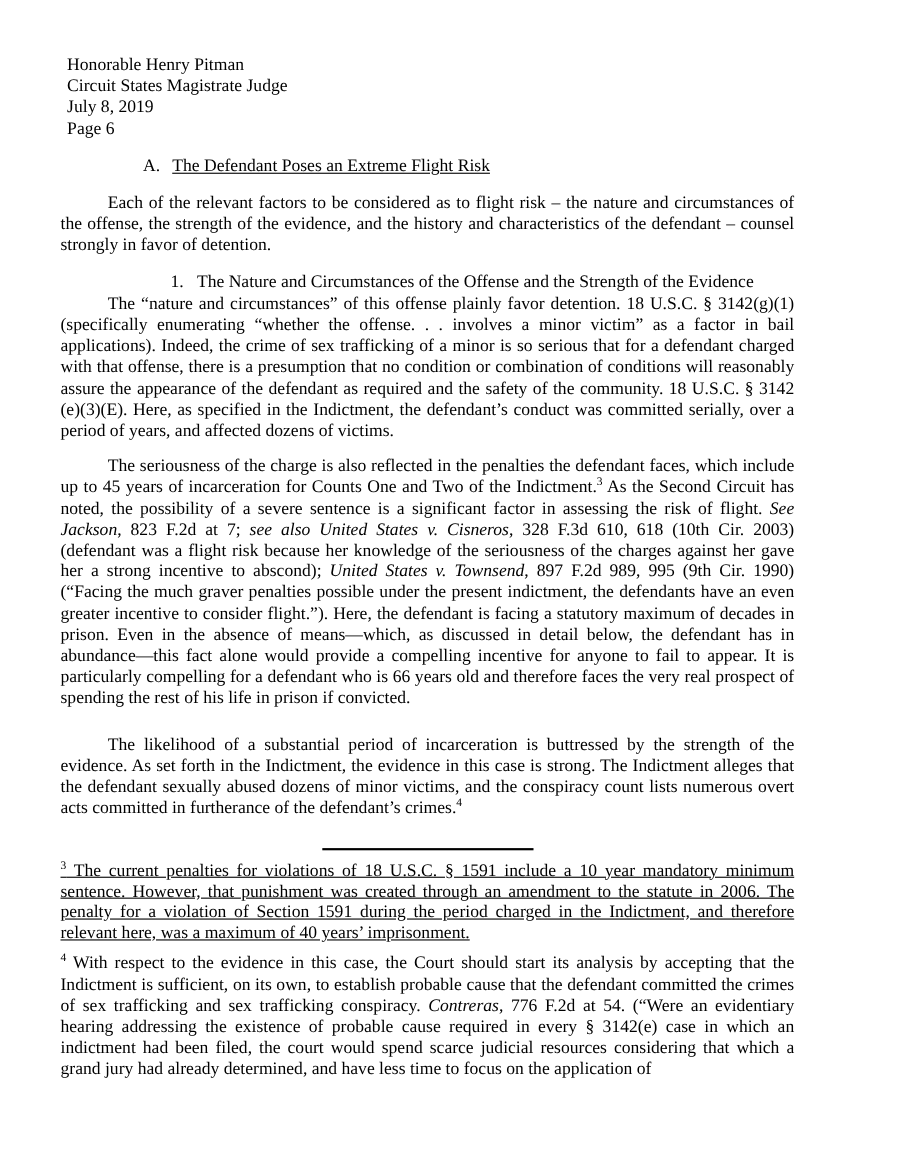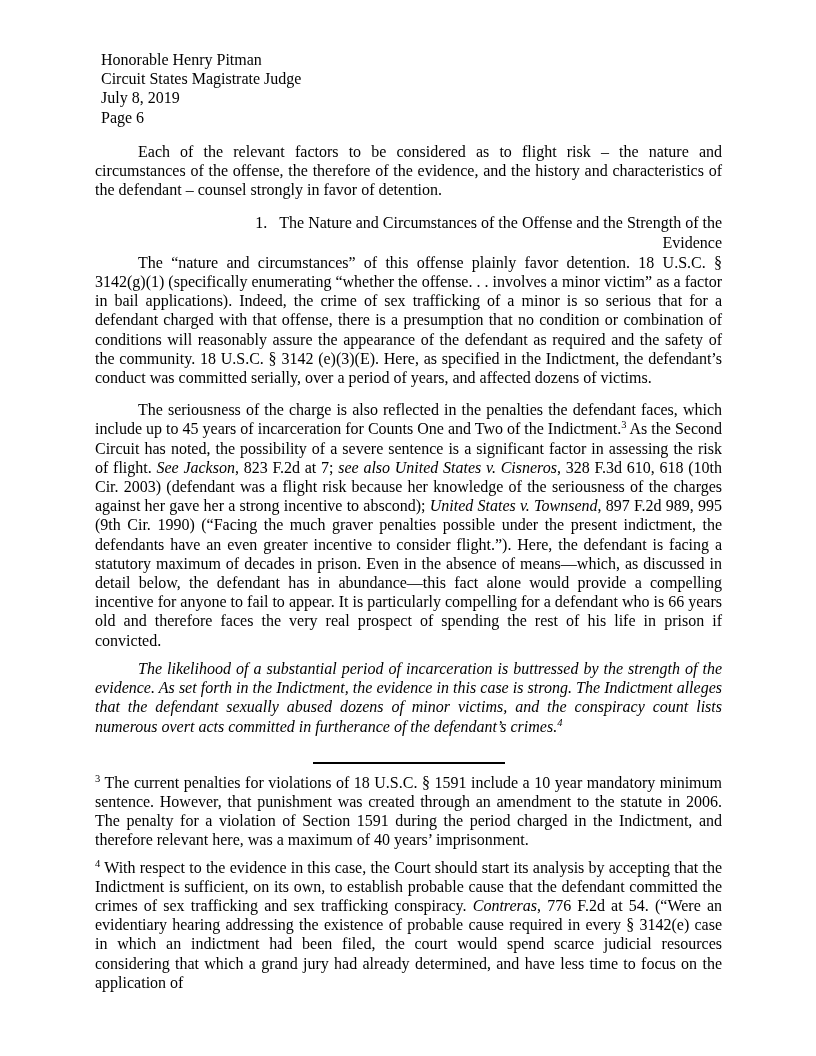--- a/index.html
+++ b/index.html
@@ -5,21 +5,21 @@
   html, body {
     margin: 0;
     padding: 0;
     background: #ffffff;
   }
   .page {
     position: relative;
     width: 816px;
     height: 1056px;
     box-sizing: border-box;
-    padding: 50px 94px 0 95px;
+    padding: 50px 94px 0 55px;
     background: #ffffff;
     color: #000000;
     font-family: "Liberation Serif", serif;
     font-size: 16px;
     line-height: 19.2px;
     overflow: hidden;
   }
   .letterhead {
     margin-left: 6px;
   }
@@ -33,68 +33,70 @@
   .heading-a .h-label {
     margin-right: 11px;
   }
   .heading-a .h-title {
     text-decoration: underline;
     text-underline-offset: 2px;
   }
   .heading-1 {
     margin-top: 14px;
     margin-left: 100px;
-    text-align: right;
   }
   .heading-1 .h-label {
     margin-right: 12px;
   }
   p.body-para {
     margin: 0;
     text-align: justify;
     text-indent: 43px;
   }
   p.mt15 { margin-top: 15px; }
   p.mt14 { margin-top: 1px; }
   p.mt13 { margin-top: 13px; }
-  p.mt9  { margin-top: 9px; font-style: italic; }
+  p.mt9  { margin-top: 23px; }
   .footnote-separator {
     margin-top: 26px;
     width: 192px;
     border: none;
     border-top: 2px solid #000000;
     height: 0;
   }
   p.footnote {
     margin: 0;
     text-align: justify;
   }
-  p.footnote.fn-first { margin-top: 9px; }
+  p.footnote.fn-first { margin-top: 9px; text-decoration: underline; }
   p.footnote.fn-next  { margin-top: 8px; }
   sup {
     font-size: 10.5px;
     line-height: 0;
     vertical-align: super;
   }
   em { }
 </style>
 </head>
 <body>
 
 <div class="page">
 
   <div class="letterhead">
     <div>Honorable Henry Pitman</div>
     <div>Circuit States Magistrate Judge</div>
     <div>July 8, 2019</div>
     <div>Page 6</div>
   </div>
 
+  <div class="heading-a">
+    <span class="h-label">A.</span><span class="h-title">The Defendant Poses an Extreme Flight Risk</span>
+  </div>
 
-  <p class="body-para mt15"><span>Each of the relevant factors to be considered as to flight risk – the nature and circumstances of the offense, the therefore of the evidence, and the history and characteristics of the defendant – counsel strongly in favor of detention.</span></p>
+  <p class="body-para mt15"><span>Each of the relevant factors to be considered as to flight risk – the nature and circumstances of the offense, the strength of the evidence, and the history and characteristics of the defendant – counsel strongly in favor of detention.</span></p>
 
   <div class="heading-1">
     <span class="h-label">1.</span><span class="h-title2">The Nature and Circumstances of the Offense and the Strength of the Evidence</span>
   </div>
 
   <p class="body-para mt14"><span>The “nature and circumstances” of this offense plainly favor detention.  18 U.S.C. § 3142(g)(1) (specifically enumerating “whether the offense. . . involves a minor victim” as a factor in bail applications).  Indeed, the crime of sex trafficking of a minor is so serious that for a defendant charged with that offense, there is a presumption that no condition or combination of conditions will reasonably assure the appearance of the defendant as required and the safety of the community.  18 U.S.C. § 3142 (e)(3)(E).  Here, as specified in the Indictment, the defendant’s conduct was committed serially, over a period of years, and affected dozens of victims.</span></p>
 
   <p class="body-para mt13"><span>The seriousness of the charge is also reflected in the penalties the defendant faces, which include up to 45 years of incarceration for Counts One and Two of the Indictment.</span><sup>3</sup><span>  As the Second Circuit has noted, the possibility of a severe sentence is a significant factor in assessing the risk of flight.  </span><em>See Jackson</em><span>, 823 F.2d at 7; </span><em>see also United States v. Cisneros</em><span>, 328 F.3d 610, 618 (10th Cir. 2003) (defendant was a flight risk because her knowledge of the seriousness of the charges against her gave her a strong incentive to abscond); </span><em>United States v. Townsend</em><span>, 897 F.2d 989, 995 (9th Cir. 1990) (“Facing the much graver penalties possible under the present indictment, the defendants have an even greater incentive to consider flight.”).  Here, the defendant is facing a statutory maximum of decades in prison.  Even in the absence of means—which, as discussed in detail below, the defendant has in abundance—this fact alone would provide a compelling incentive for anyone to fail to appear.  It is particularly compelling for a defendant who is 66 years old and therefore faces the very real prospect of spending the rest of his life in prison if convicted.</span></p>
 
   <p class="body-para mt9"><span>The likelihood of a substantial period of incarceration is buttressed by the strength of the evidence.  As set forth in the Indictment, the evidence in this case is strong.  The Indictment alleges that the defendant sexually abused dozens of minor victims, and the conspiracy count lists numerous overt acts committed in furtherance of the defendant’s crimes.</span><sup>4</sup></p>

